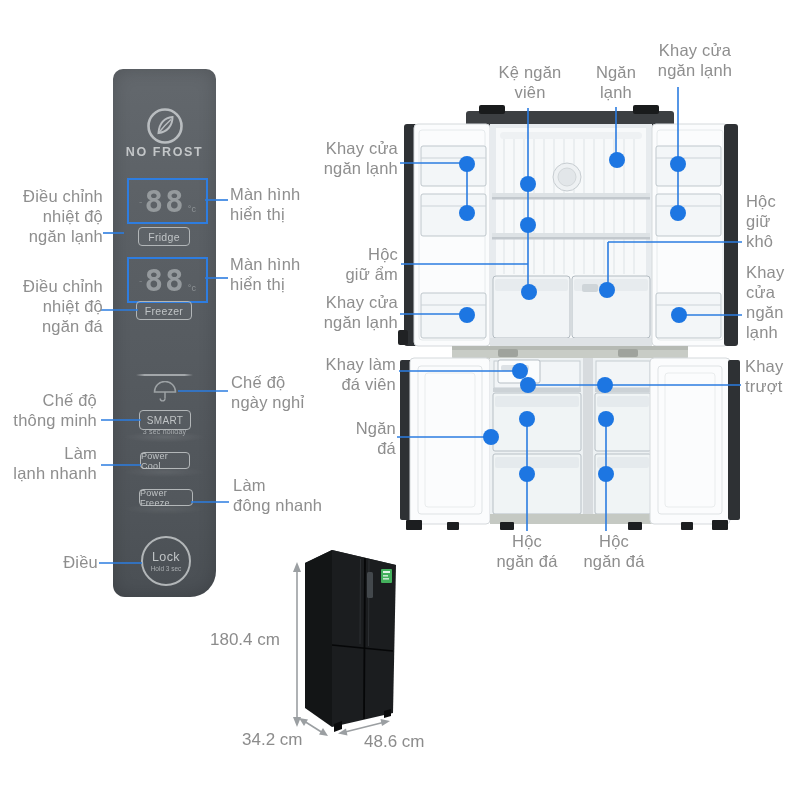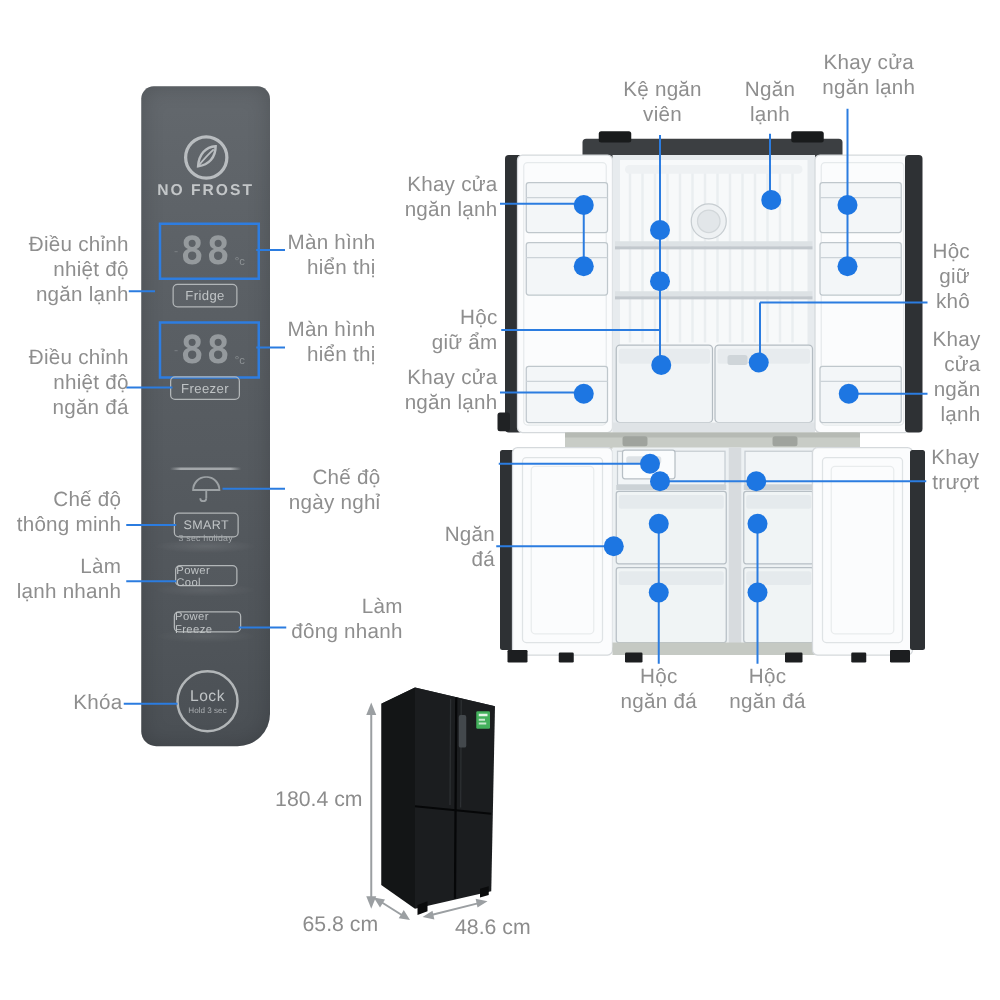--- a/index.html
+++ b/index.html
@@ -5,21 +5,21 @@
   :root{
     --dot-blue:#1d76e2; --line-blue:#2b7ce0; --label-gray:#8e8e8e;
     --panel-text:#c0c4c6; --arrow-gray:#9b9fa2;
   }
   *{margin:0;padding:0;box-sizing:border-box;}
   body{background:#ffffff;font-family:"Liberation Sans","DejaVu Sans",sans-serif;}
   .canvas{position:relative;width:800px;height:800px;background:#ffffff;overflow:hidden;}
 
   
   .lbl{position:absolute;color:var(--label-gray);font-size:16.5px;line-height:20px;
-       white-space:pre-line;letter-spacing:.2px;text-align:right;}
+       white-space:pre-line;letter-spacing:.2px;}
   .lbl.r{text-align:right;}
   .lbl.c{text-align:center;}
 
   
   .panel{position:absolute;left:113px;top:69px;width:103px;height:528px;
     border-radius:10px 10px 26px 12px;
     background:linear-gradient(178deg,#63686d 0%,#5b6065 30%,#565b60 55%,#4f5459 85%,#4a4f54 100%);
     box-shadow:inset 0 0 18px rgba(0,0,0,.18);}
   .panel::after{content:"";position:absolute;inset:0;border-radius:inherit;
     background:
@@ -331,47 +331,49 @@
   <div class="lbl" style="left:230px;top:254px">Màn hình
 hiển thị</div>
   <div class="lbl" style="left:231px;top:372px">Chế độ
 ngày nghỉ</div>
   <div class="lbl r" style="left:0px;top:390px;width:97px">Chế độ
 thông minh</div>
   <div class="lbl r" style="left:0px;top:443px;width:97px">Làm
 lạnh nhanh</div>
   <div class="lbl" style="left:233px;top:475px">Làm
 đông nhanh</div>
-  <div class="lbl r" style="left:20px;top:552px;width:78px">Khóa</div>
+  <div class="lbl r" style="left:20px;top:552px;width:78px">Điều</div>
 
   <div class="lbl c" style="left:490px;top:62px;width:80px">Kệ ngăn
 viên</div>
   <div class="lbl c" style="left:585px;top:62px;width:62px">Ngăn
 lạnh</div>
   <div class="lbl c" style="left:650px;top:40px;width:90px">Khay cửa
 ngăn lạnh</div>
   <div class="lbl r" style="left:300px;top:138px;width:98px">Khay cửa
 ngăn lạnh</div>
   <div class="lbl r" style="left:320px;top:244px;width:78px">Hộc
 giữ ẩm</div>
   <div class="lbl r" style="left:300px;top:292px;width:98px">Khay cửa
 ngăn lạnh</div>
+  <div class="lbl r" style="left:306px;top:354px;width:90px">Khay làm
+đá viên</div>
   <div class="lbl r" style="left:330px;top:418px;width:66px">Ngăn
 đá</div>
   <div class="lbl" style="left:746px;top:191px">Hộc
 giữ
 khô</div>
   <div class="lbl" style="left:746px;top:262px">Khay
 cửa
 ngăn
 lạnh</div>
   <div class="lbl" style="left:745px;top:356px">Khay
 trượt</div>
   <div class="lbl c" style="left:487px;top:531px;width:80px">Hộc
 ngăn đá</div>
   <div class="lbl c" style="left:574px;top:531px;width:80px">Hộc
 ngăn đá</div>
 
-  <div class="dim-lbl" style="left:210px;top:630px;width:80px;text-align:right">180.4 cm</div>
-  <div class="dim-lbl" style="left:242px;top:730px">65.8 cm</div>
+  <div class="dim-lbl" style="left:210px;top:630px;width:80px;text-align:left">180.4 cm</div>
+  <div class="dim-lbl" style="left:242px;top:730px">34.2 cm</div>
   <div class="dim-lbl" style="left:364px;top:732px">48.6 cm</div>
 
 </div>
 
 </body></html>

